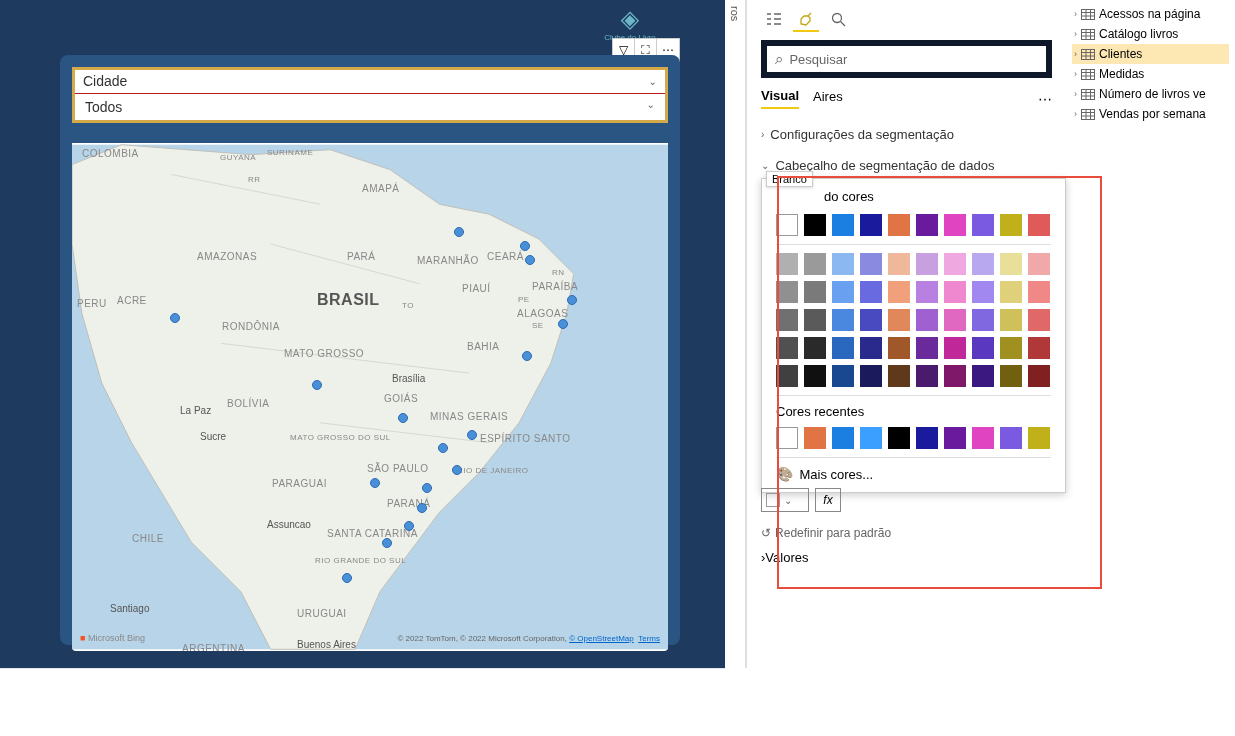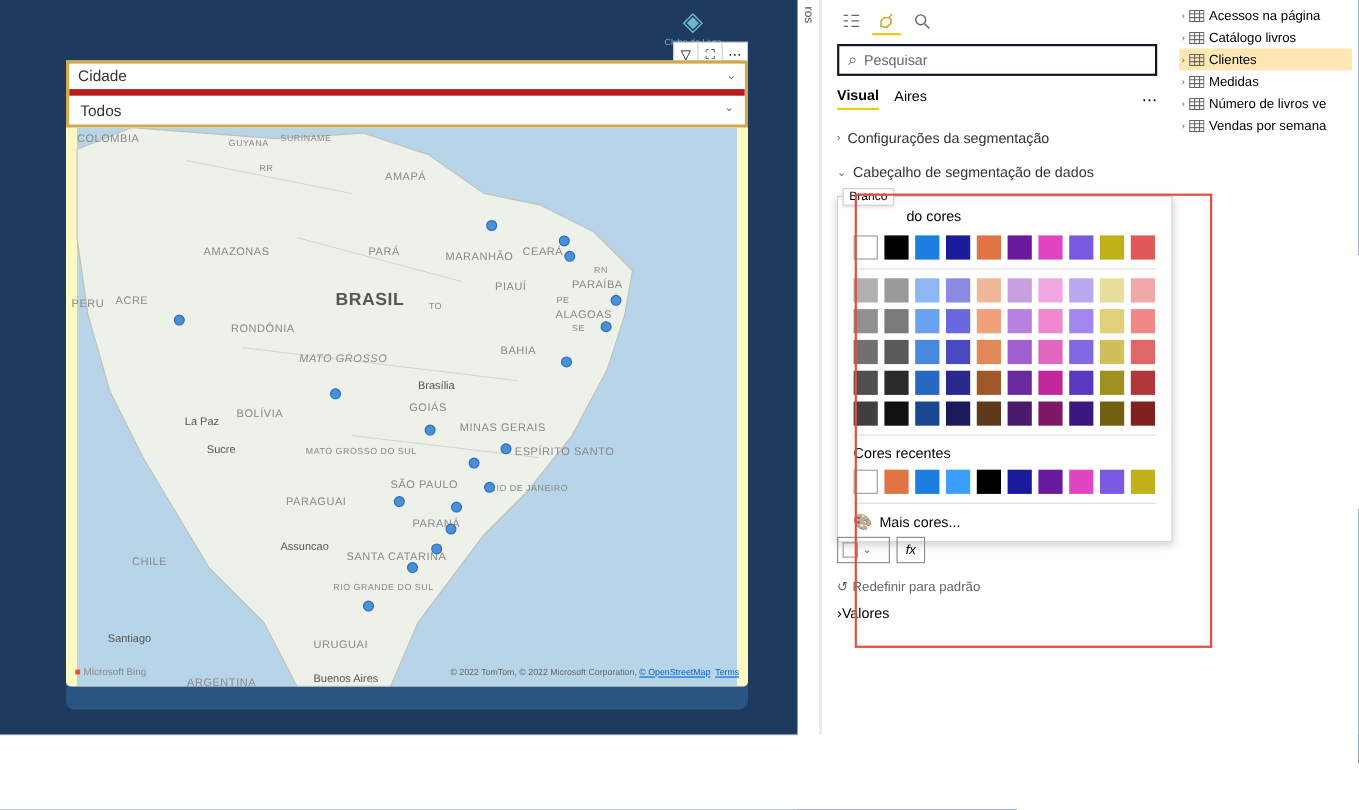--- a/index.html
+++ b/index.html
@@ -1,50 +1,50 @@
 <!DOCTYPE html>
 <html><head>
 <meta charset="utf-8">
 <style>
 * { box-sizing: border-box; margin: 0; padding: 0; font-family: "Segoe UI", sans-serif; }
 body { width: 1235px; height: 736px; background: #fff; overflow: hidden; position: relative; }
 
 .canvas-area { position: absolute; left: 0; top: 0; width: 725px; height: 668px; background: #1e3a5f; }
-.canvas-inner { position: absolute; left: 60px; top: 55px; width: 620px; height: 590px; background: #2a5582; border-radius: 8px; }
+.canvas-inner { position: absolute; left: 60px; top: 55px; width: 620px; height: 590px; background: #2a5582; border-radius: 8px; padding: 12px; }
 
 .logo { position: absolute; right: 65px; top: 5px; width: 60px; text-align: center; }
 .logo-text { font-size: 8px; color: #6bb6c7; }
 .logo-icon { color: #6bb6c7; font-size: 24px; }
 
 .visual-header { position: absolute; right: 45px; top: 38px; display: flex; background: #fff; border: 1px solid #ccc; }
 .vh-btn { width: 22px; height: 22px; display: flex; align-items: center; justify-content: center; font-size: 12px; border-right: 1px solid #ccc; cursor: pointer; }
 .vh-btn:last-child { border-right: none; }
 .slicer-box { background: #fff; border: 3px solid #d4a94a; padding: 0; }
 .slicer-header { background: #fff; padding: 3px 8px; border-bottom: 1px solid #fff; display: flex; justify-content: space-between; align-items: center; color: #333; font-size: 14px; cursor: pointer; }
-.slicer-drop { background: #fff; padding: 5px 10px; border-top: 6px solid #b91c1c; display: flex; justify-content: space-between; align-items: flex-start; color: #333; font-size: 14px; cursor: pointer; }
+.slicer-drop { background: #fff; padding: 5px 10px; border-top: 1px solid #b91c1c; display: flex; justify-content: space-between; align-items: flex-start; color: #333; font-size: 14px; cursor: pointer; }
 .chev { font-size: 10px; color: #666; }
 
-.map-box { background: #fef9c3; height: 508px; position: relative; overflow: hidden; border-radius: 0 0 4px 4px; }
+.map-box { background: #ffffff; height: 508px; position: relative; overflow: hidden; border-radius: 0 0 4px 4px; margin-top: 20px; }
 .map-svg { width: 100%; height: 100%; }
 .map-label { position: absolute; font-size: 10px; color: #888; text-transform: uppercase; letter-spacing: 0.5px; pointer-events: none; }
 .map-city { position: absolute; font-size: 10px; color: #555; pointer-events: none; }
 .bing { position: absolute; left: 8px; bottom: 8px; font-size: 9px; color: #888; }
 .bing::before { content: "■ "; color: #f25022; }
 .attrib { position: absolute; right: 8px; bottom: 8px; font-size: 8px; color: #666; }
 .attrib a { color: #0066cc; text-decoration: underline; }
 
 .right-panels { position: absolute; left: 725px; top: 0; right: 0; height: 668px; display: flex; }
 .sidetab { writing-mode: vertical-rl; padding: 6px 4px; font-size: 11px; color: #555; border-right: 1px solid #ddd; }
 
 .format-pane { width: 320px; background: #fff; border-left: 1px solid #e0e0e0; padding: 8px 14px; position: relative; }
 .pane-icons { display: flex; gap: 6px; margin-bottom: 8px; }
 .pane-icon { width: 26px; height: 24px; border-bottom: 2px solid transparent; display: flex; align-items: center; justify-content: center; font-size: 13px; cursor: pointer; }
 .pane-icon.active { border-bottom-color: #F2C811; }
 .pane-icon.active svg path { stroke: #c4a311; }
-.search-box { display: flex; align-items: center; border: 2px solid #0f172a; padding: 4px 8px; margin-bottom: 10px; font-size: 13px; color: #666; }
+.search-box { display: flex; align-items: center; border: 6px solid #0f172a; padding: 4px 8px; margin-bottom: 10px; font-size: 13px; color: #666; }
 .search-box::before { content: "⌕"; margin-right: 6px; font-size: 15px; }
 .tabs { display: flex; gap: 14px; align-items: center; margin-bottom: 10px; }
 .tab { font-size: 13px; padding-bottom: 4px; cursor: pointer; }
 .tab.active { border-bottom: 2px solid #F2C811; font-weight: 600; }
 .tabs-more { margin-left: auto; font-size: 14px; cursor: pointer; }
 
 .section { padding: 8px 0; display: flex; align-items: center; font-size: 13px; color: #333; cursor: pointer; }
 .section .chev2 { margin-right: 6px; font-size: 10px; color: #666; }
 
 .color-popup { position: absolute; left: 14px; top: 178px; width: 305px; background: #fff; border: 1px solid #ccc; box-shadow: 0 2px 8px rgba(0,0,0,0.2); padding: 10px 14px; }
@@ -133,21 +133,21 @@
       <div class="map-label" style="left:245px; top:148px; font-size:16px; font-weight:700; color:#555;">BRASIL</div>
 
       <div class="map-label" style="left:125px; top:108px;">AMAZONAS</div>
       <div class="map-label" style="left:275px; top:108px;">PARÁ</div>
       <div class="map-label" style="left:345px; top:112px;">MARANHÃO</div>
       <div class="map-label" style="left:415px; top:108px;">CEARÁ</div>
       <div class="map-label" style="left:390px; top:140px;">PIAUÍ</div>
       <div class="map-label" style="left:460px; top:138px;">PARAÍBA</div>
       <div class="map-label" style="left:445px; top:165px;">ALAGOAS</div>
       <div class="map-label" style="left:395px; top:198px;">BAHIA</div>
-      <div class="map-label" style="left:212px; top:205px;font-style:italic;">MATO GROSSO</div>
+      <div class="map-label" style="left:212px; top:205px;">MATO GROSSO</div>
       <div class="map-label" style="left:312px; top:250px;">GOIÁS</div>
       <div class="map-label" style="left:358px; top:268px;">MINAS GERAIS</div>
       <div class="map-label" style="left:408px; top:290px;">ESPÍRITO SANTO</div>
       <div class="map-label" style="left:218px; top:290px; font-size:8px;">MATO GROSSO DO SUL</div>
       <div class="map-label" style="left:295px; top:320px;">SÃO PAULO</div>
       <div class="map-label" style="left:385px; top:323px; font-size:8px;">RIO DE JANEIRO</div>
       <div class="map-label" style="left:315px; top:355px;">PARANÁ</div>
       <div class="map-label" style="left:255px; top:385px;">SANTA CATARINA</div>
       <div class="map-label" style="left:243px; top:413px; font-size:8px;">RIO GRANDE DO SUL</div>
       <div class="map-label" style="left:150px; top:178px;">RONDÔNIA</div>

